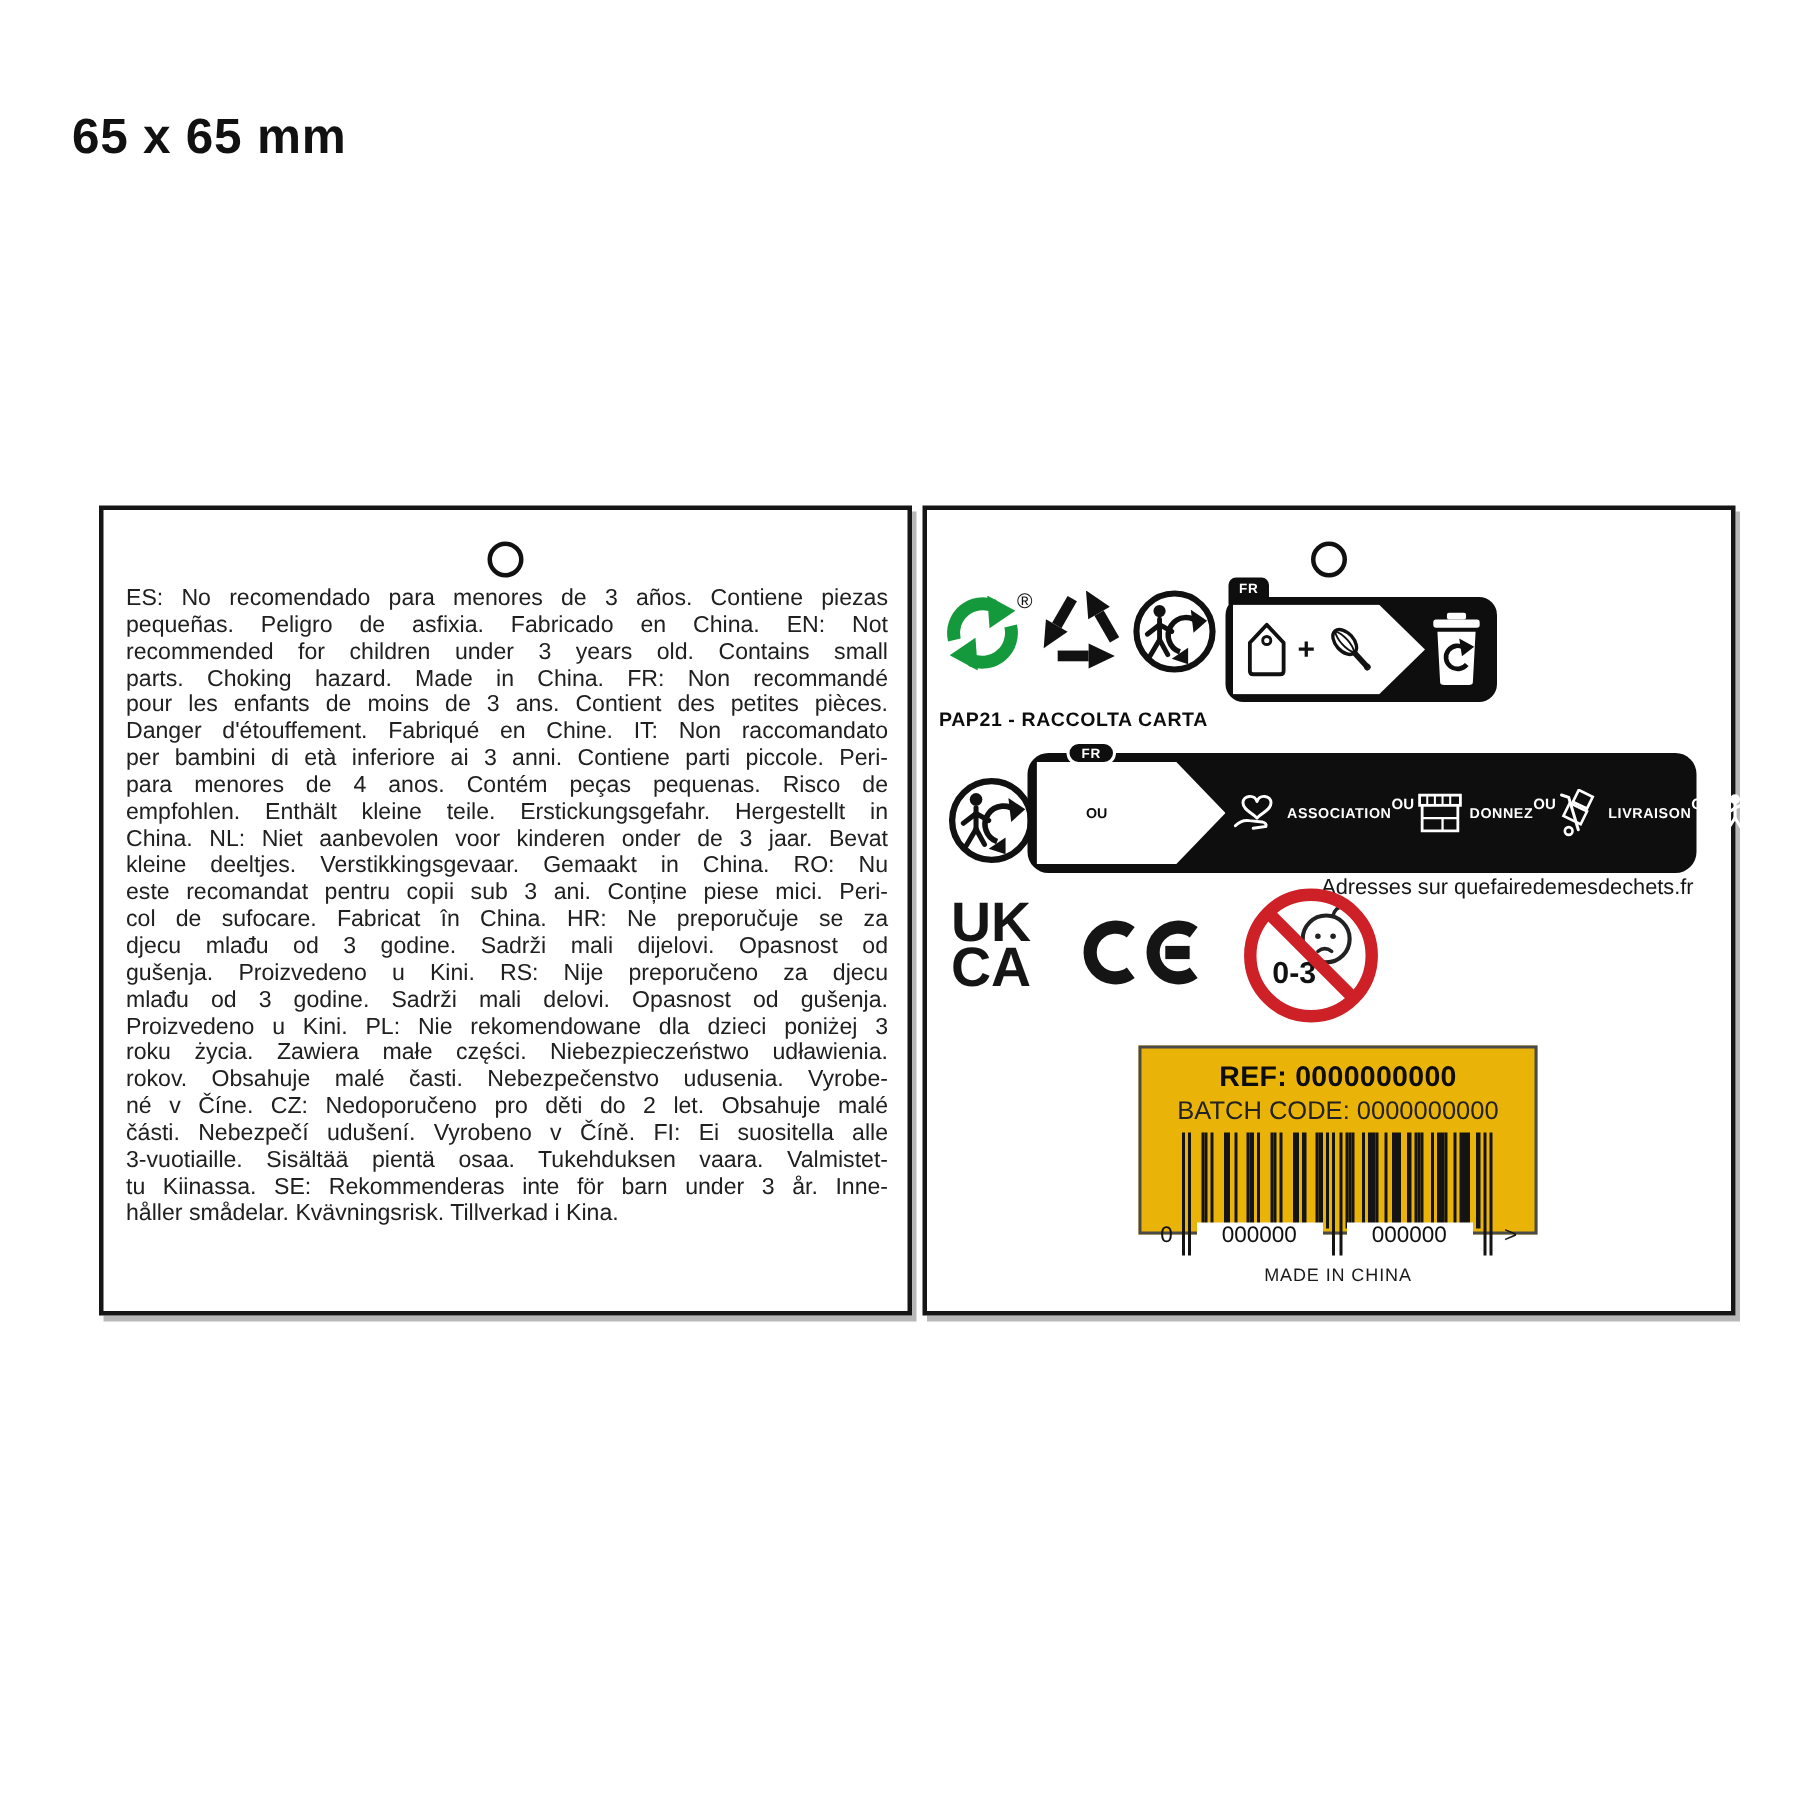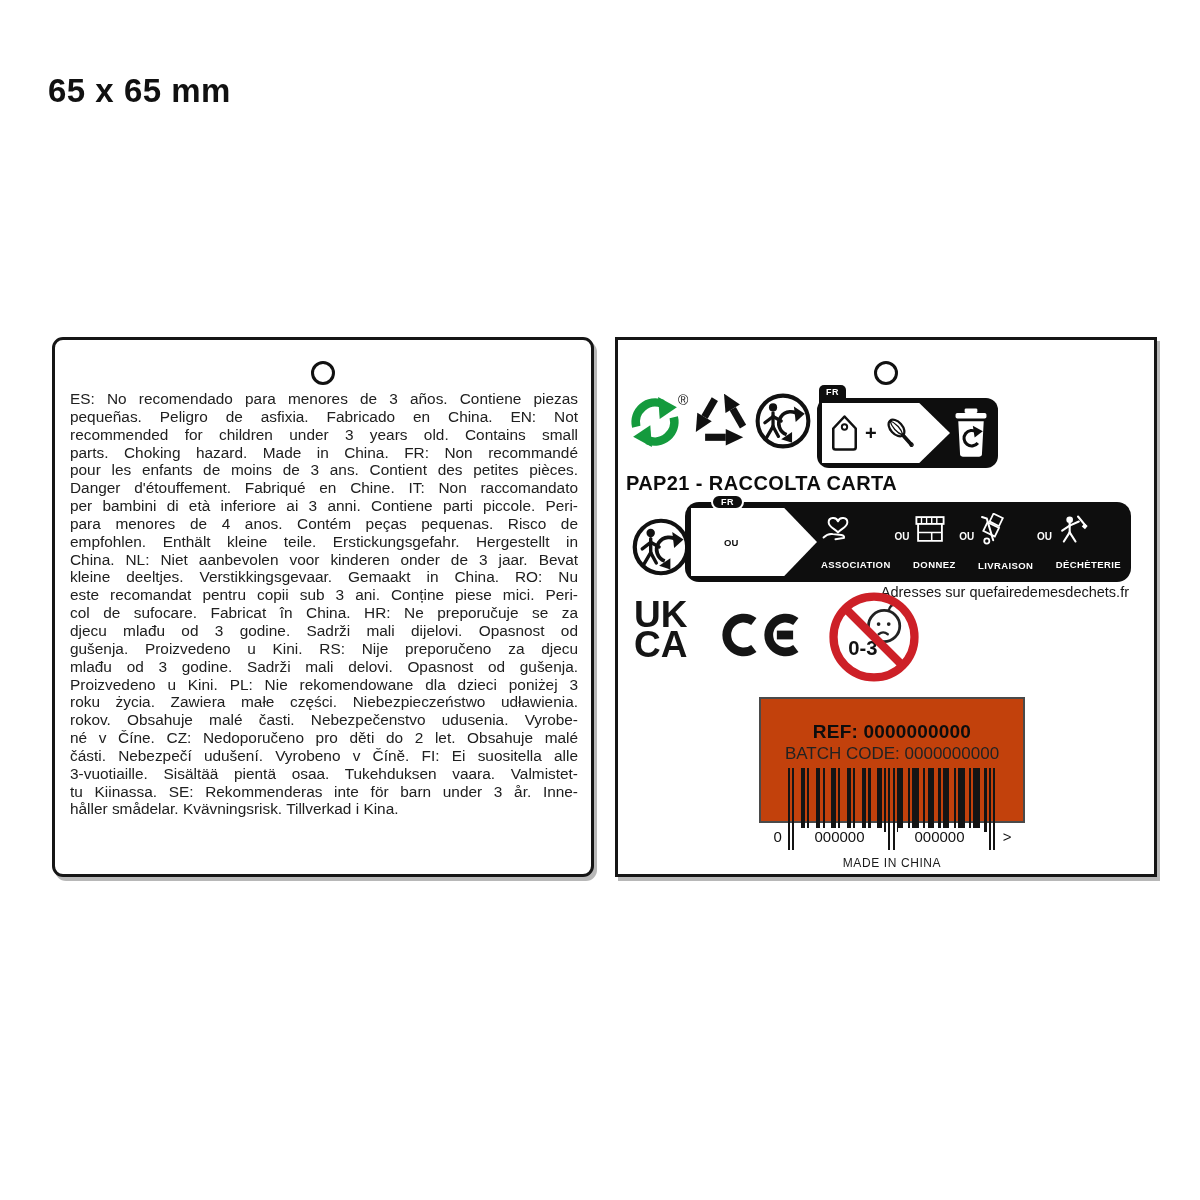--- a/index.html
+++ b/index.html
@@ -2,21 +2,21 @@
 <html><head>
 <meta charset="utf-8">
 <style>
   * { margin:0; padding:0; box-sizing:border-box; }
   html,body { width:1200px; height:1200px; background:#ffffff; font-family:"Liberation Sans","DejaVu Sans",sans-serif; color:#1c1c1c; }
   .canvas { position:relative; width:1200px; height:1200px; background:#fff; overflow:hidden;margin-top:32px; }
 
   .page-title { position:absolute; left:48px; top:40px; font-size:33px; font-weight:700; letter-spacing:0.5px; color:#111; }
 
   .panel { position:absolute; top:305px; width:542px; height:540px; background:#fff; border:3px solid #161616; box-shadow:3px 4px 0 rgba(0,0,0,0.28); }
-  .panel.left { left:52px;border-radius:11px; }
+  .panel.left { left:66px; }
   .panel.right { left:615px; }
 
   .hole { position:absolute; top:21px; left:calc(50% - 12px); width:24px; height:24px; border:3px solid #111; border-radius:50%; background:#fff; }
 
   
   .warning { position:absolute; left:15px; top:50px; width:508px; font-size:15.4px; line-height:17.85px; color:#202020; }
   .warn-line { text-align:justify; text-align-last:justify; white-space:nowrap; }
   .warn-line.last { text-align-last:left; }
 
   
@@ -29,45 +29,45 @@
   
   .sort-banner { position:absolute; left:199px; top:45px; width:181px; height:86px; }
   .fr-tab { position:absolute; left:2px; top:0; background:#0e0e0e; color:#fff; font-size:9px; font-weight:700; padding:2px 7px 6px 7px; border-radius:5px 5px 0 0; letter-spacing:0.5px; }
   .sort-body { position:absolute; left:0; top:13px; width:181px; height:70px; background:#0e0e0e; border-radius:12px; }
   .sort-white { position:absolute; left:5px; top:5px; width:128px; height:60px; background:#fff;
                 clip-path:polygon(0 0, 76% 0, 100% 50%, 76% 100%, 0 100%);
                 display:flex; align-items:center; padding-left:9px; gap:5px; }
   .plus-sign { font-size:20px; font-weight:800; color:#111; margin:0 1px 0 2px; }
   .sort-bin { position:absolute; right:7px; top:9px; }
 
-  .pap-line { position:absolute; left:8px; top:132px; font-size:20px; font-weight:800; letter-spacing:0.4px; color:#0d0d0d; }
+  .pap-line { position:absolute; left:8px; top:132px; font-size:13px; font-weight:800; letter-spacing:0.4px; color:#0d0d0d; }
 
   
   .donnez-banner { position:absolute; left:67px; top:162px; width:446px; height:80px; background:#0e0e0e; border-radius:14px; }
   .dz-white { position:absolute; left:6px; top:6px; width:126px; height:68px; background:#fff;
               clip-path:polygon(0 0, 74% 0, 100% 50%, 74% 100%, 0 100%);
               display:flex; flex-direction:column; align-items:flex-start; justify-content:center; padding-left:11px;gap:47px; }
   .dz-word { font-size:17px; font-weight:800; letter-spacing:-0.2px; color:#0d0d0d; line-height:17px; }
   .dz-ou { font-size:9.5px; font-weight:700; color:#0d0d0d; line-height:11px; margin-left:22px; }
   .fr-pill { position:absolute; left:26px; top:-8px; background:#0e0e0e; border:2px solid #fff; color:#fff; font-size:9px; font-weight:700; padding:1px 8px; border-radius:9px; letter-spacing:0.5px; }
   .dz-options { position:absolute; left:136px; right:10px; top:0; bottom:0; display:flex; align-items:center; justify-content:space-between; }
-  .dz-opt { display:flex; flex-direction:column; align-items:flex-start; gap:15px; }
+  .dz-opt { display:flex; flex-direction:row; align-items:center; gap:3px; }
   .dz-opt .lbl { color:#fff; font-size:9.5px; font-weight:700; letter-spacing:0.4px; }
   .dz-sep { color:#fff; font-size:10px; font-weight:700; margin-top:-12px; }
 
   .address-note { position:absolute; right:25px; top:244px; font-size:14.5px; font-weight:400; color:#161616; }
 
   
   .ukca { position:absolute; left:16px; top:260px; font-weight:700; font-size:37px; line-height:30px; letter-spacing:0px; color:#151515; }
   .ce-mark { position:absolute; left:102px; top:266px; }
   .age-mark { position:absolute; left:210px; top:251px; }
   .sr { position:absolute; width:1px; height:1px; overflow:hidden; clip-path:inset(50%); }
 
   
-  .ref-box { position:absolute; left:141px; top:357px; width:266px; height:126px; border:2px solid #4a4a4a; background:#c2410c; text-align:center; padding-top:22px; }
+  .ref-box { position:absolute; left:141px; top:357px; width:266px; height:126px; border:2px solid #4a4a4a; background:#eab308; text-align:center; padding-top:9px; }
   .ref-line { font-size:19px; font-weight:800; color:#0d0d0d; letter-spacing:0.2px; }
   .batch-line { font-size:17px; font-weight:400; color:#222; margin-top:1px; }
   .barcode { position:relative; width:209px; height:86px; margin:4px auto 0 auto; }
   .bars { display:flex; align-items:flex-start; height:84px; }
   .bc { width:2.2px; height:64px; flex:none; }
   .bc.on { background:#141414; }
   .bc.guard { height:82px; }
   .bc-digit { position:absolute; top:60px; font-size:15px; color:#111; background:#fff; padding:0 2px; }
   .bc-lead { left:-16px; background:transparent; }
   .bc-left { left:10px; width:84px; text-align:center; }

